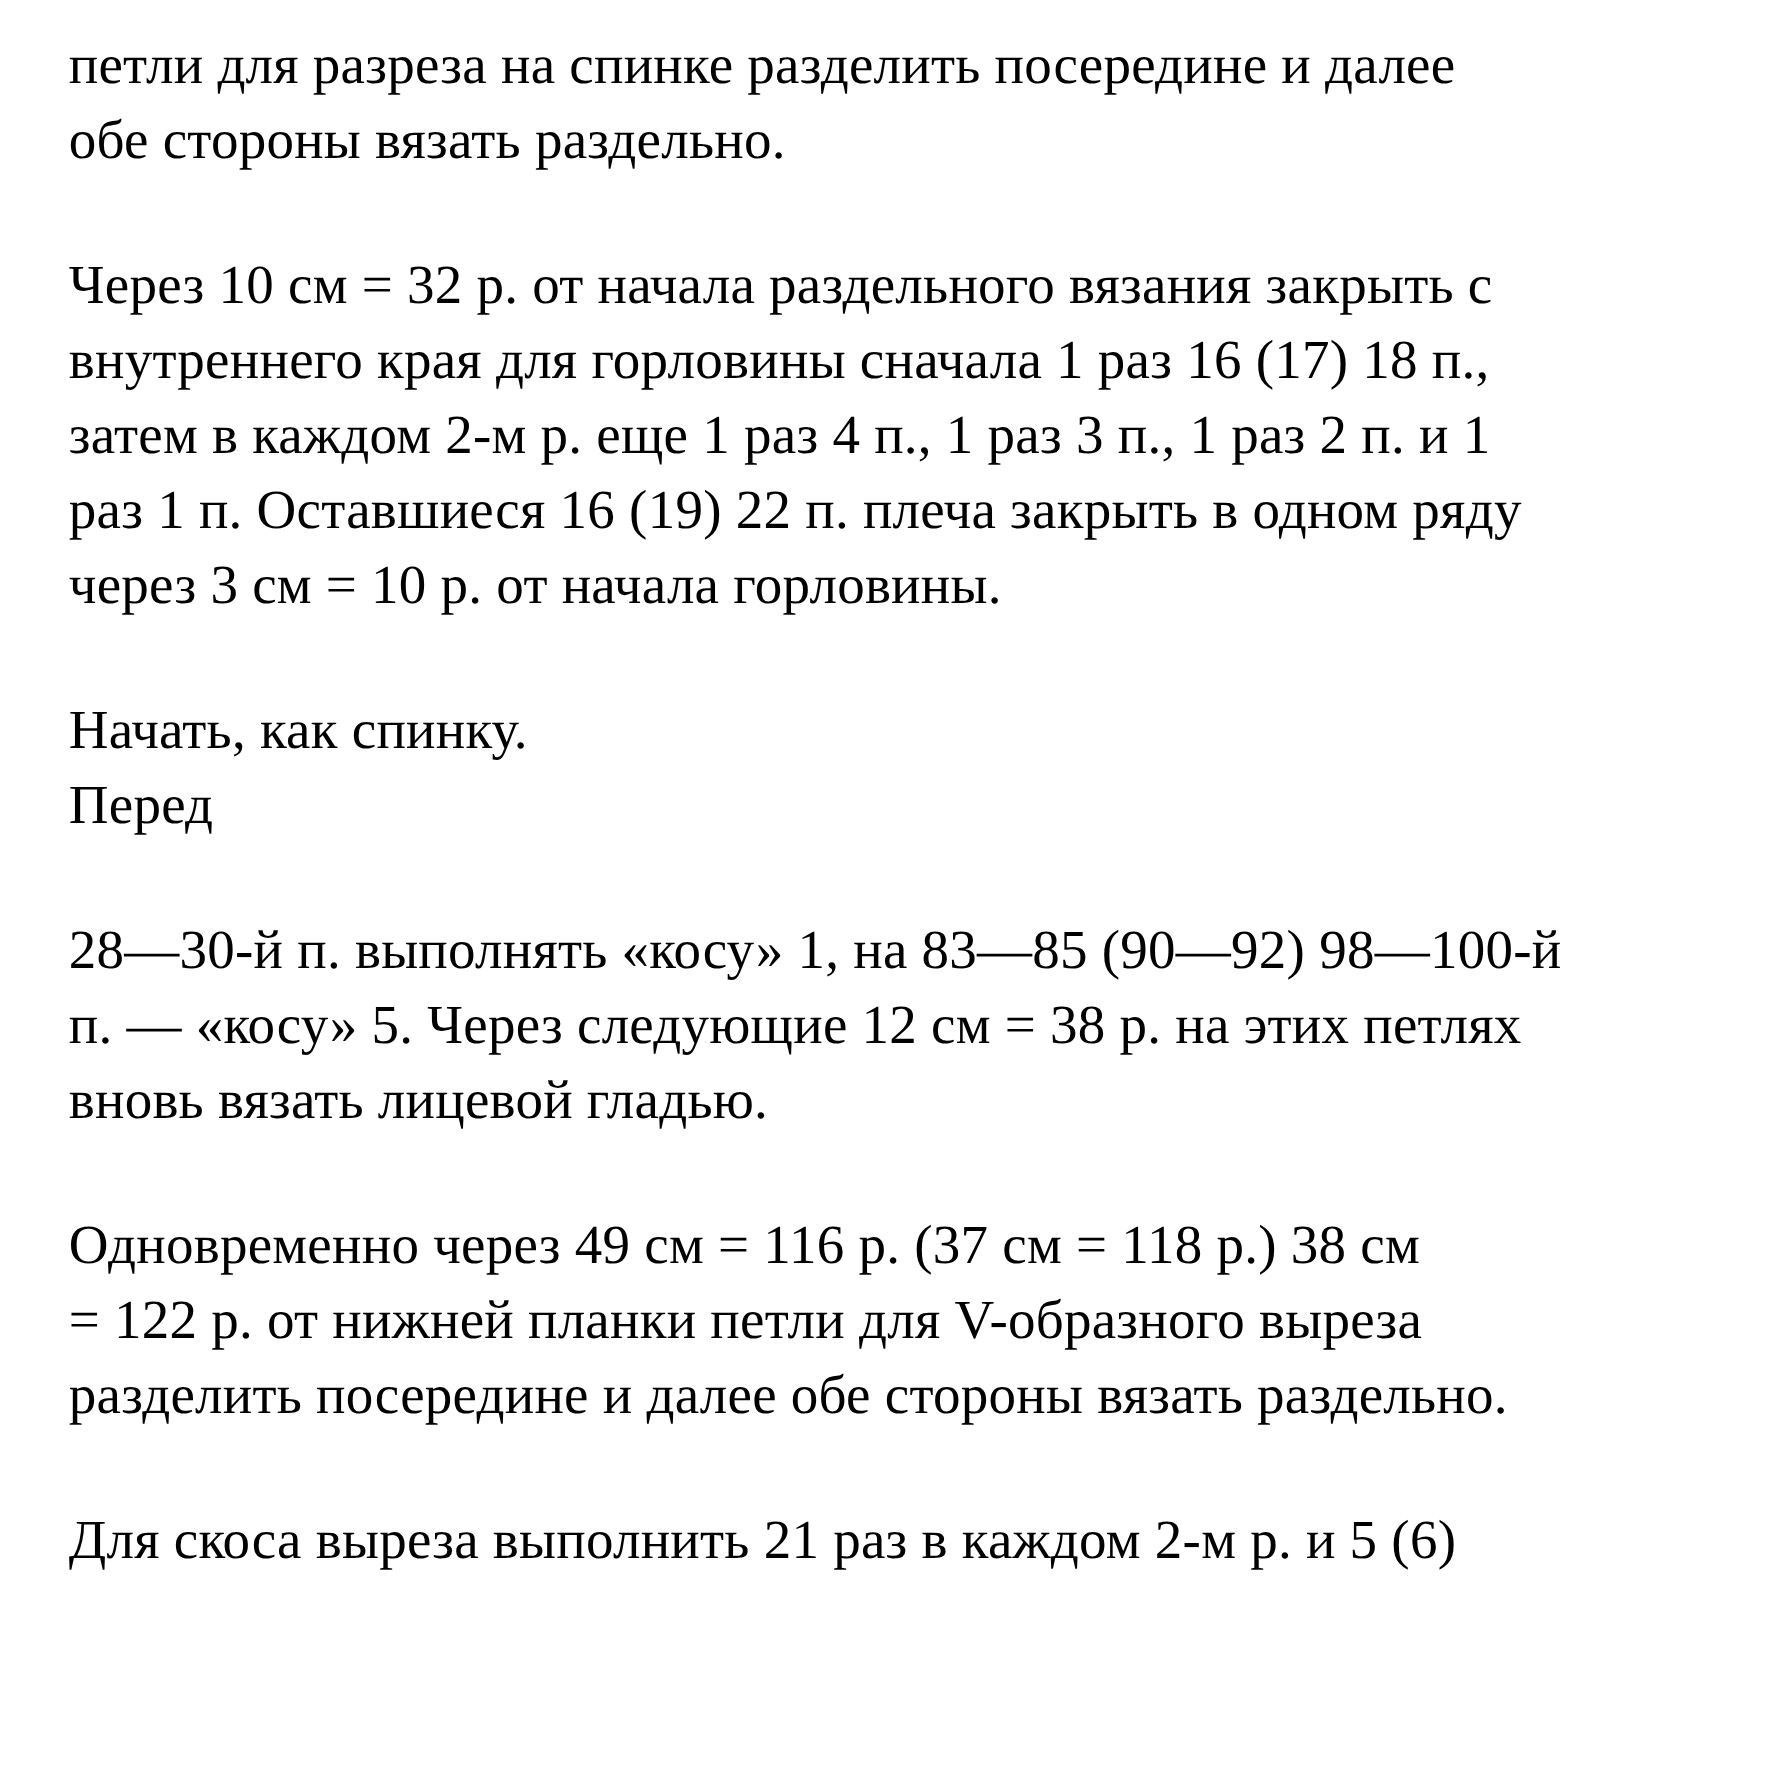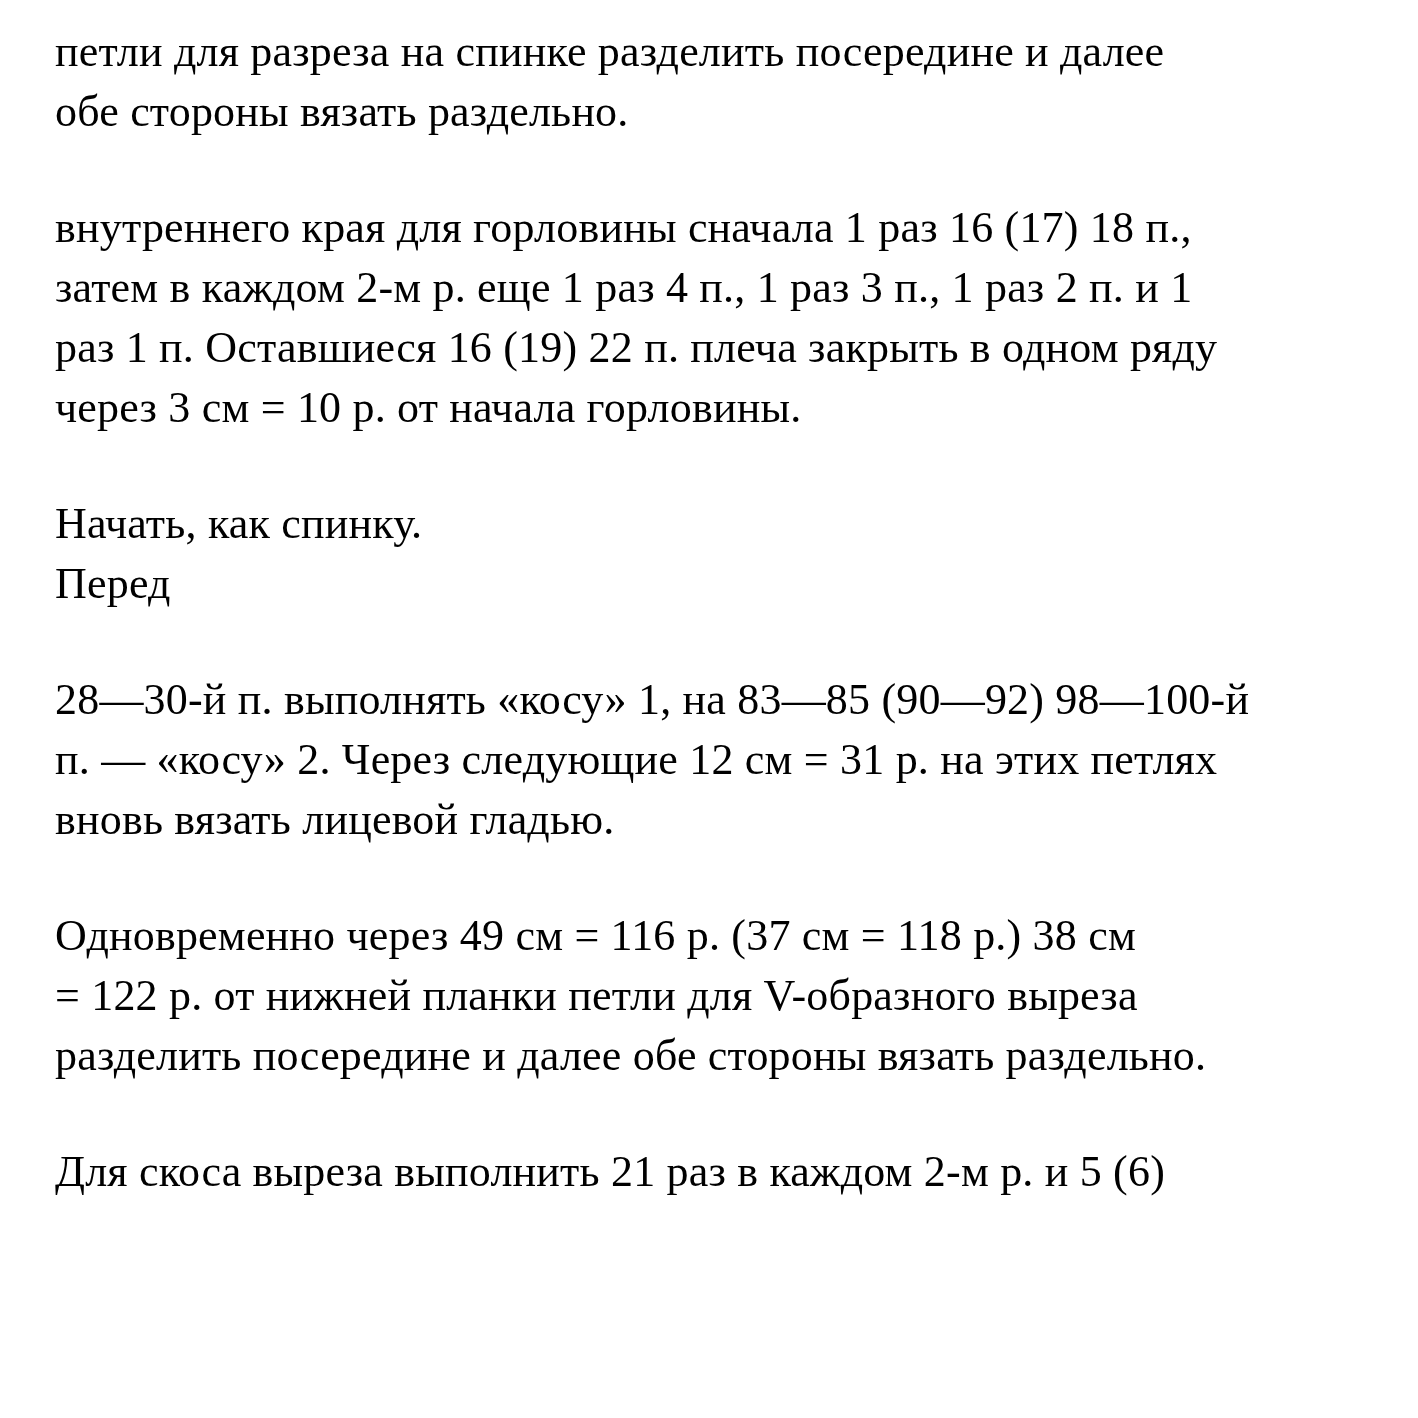--- a/index.html
+++ b/index.html
@@ -37,32 +37,33 @@
 </style>
 </head>
 <body>
 
 <div class="page">
     <div class="para">
       <div class="line">петли для разреза на спинке разделить посередине и далее</div>
       <div class="line">обе стороны вязать раздельно.</div>
     </div>
     <div class="para">
+      <div class="line">Через 10 см = 32 р. от начала раздельного вязания закрыть с</div>
       <div class="line">внутреннего края для горловины сначала 1 раз 16 (17) 18 п.,</div>
       <div class="line">затем в каждом 2-м р. еще 1 раз 4 п., 1 раз 3 п., 1 раз 2 п. и 1</div>
       <div class="line">раз 1 п. Оставшиеся 16 (19) 22 п. плеча закрыть в одном ряду</div>
       <div class="line">через 3 см = 10 р. от начала горловины.</div>
     </div>
     <div class="para">
       <div class="line">Начать, как спинку.</div>
       <div class="line">Перед</div>
     </div>
     <div class="para">
       <div class="line">28—30-й п. выполнять «косу» 1, на 83—85 (90—92) 98—100-й</div>
-      <div class="line">п. — «косу» 2. Через следующие 12 см = 31 р. на этих петлях</div>
+      <div class="line">п. — «косу» 5. Через следующие 12 см = 38 р. на этих петлях</div>
       <div class="line">вновь вязать лицевой гладью.</div>
     </div>
     <div class="para">
       <div class="line">Одновременно через 49 см = 116 р. (37 см = 118 р.) 38 см</div>
       <div class="line">= 122 р. от нижней планки петли для V-образного выреза</div>
       <div class="line">разделить посередине и далее обе стороны вязать раздельно.</div>
     </div>
     <div class="para">
       <div class="line">Для скоса выреза выполнить 21 раз в каждом 2-м р. и 5 (6)</div>
     </div>

